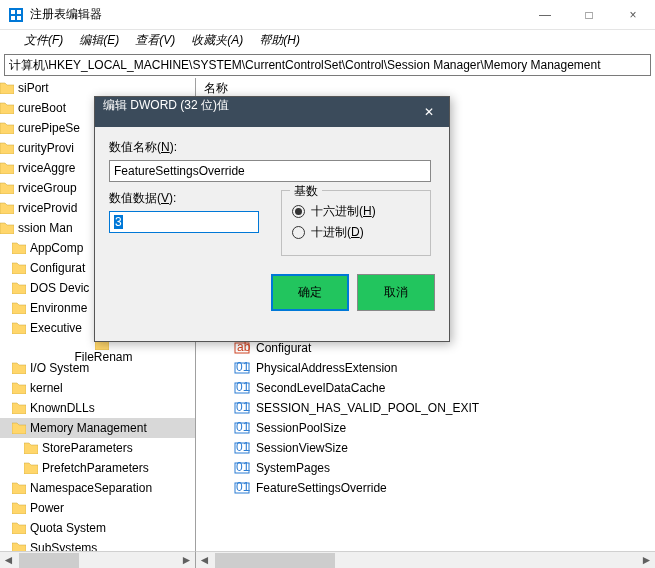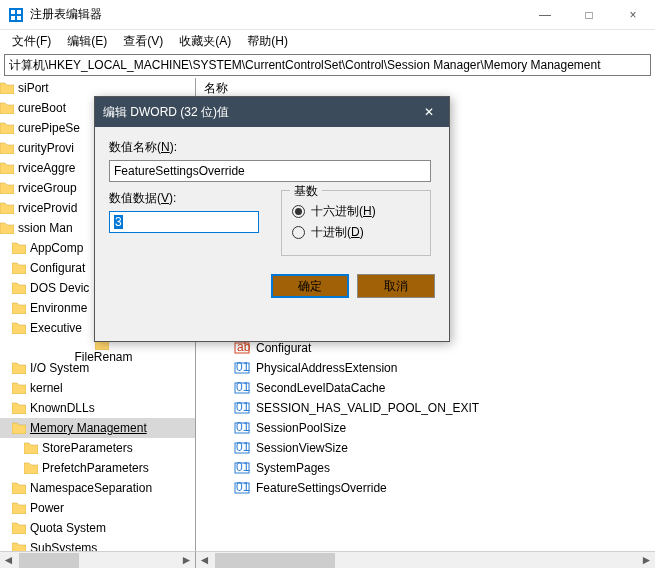--- a/index.html
+++ b/index.html
@@ -1,57 +1,57 @@
 <!DOCTYPE html>
 <html><head>
 <meta charset="utf-8">
 <style>
   * { box-sizing: border-box; font-family: "Microsoft YaHei", "Segoe UI", sans-serif; font-size: 12px; }
   body { margin: 0; width: 655px; height: 568px; background: #fff; overflow: hidden; position: relative; }
   .titlebar { height: 30px; display: flex; align-items: center; border-bottom: 1px solid #e5e5e5; }
   .titlebar .icon { width: 16px; height: 16px; margin: 0 6px 0 8px; }
   .titlebar .title { flex: 1; }
   .winbtn { width: 44px; height: 30px; display: flex; align-items: center; justify-content: center; color: #555; }
-  .menubar { height: 22px; display: flex; align-items: center; padding: 0 4px; }
+  .menubar { height: 22px; display: flex; padding: 0 16px; font-style: italic; }
   .menuitem { padding: 2px 8px; }
   .pathbar { height: 22px; border: 1px solid #7a7a7a; margin: 2px 4px; padding: 2px 4px; white-space: nowrap; overflow: hidden; }
   .content { display: flex; height: calc(100% - 30px - 22px - 26px); }
   .treepane { width: 196px; border-right: 1px solid #a0a0a0; overflow: hidden; position: relative; }
   .treeitem { height: 20px; display: flex; align-items: center; padding-left: 4px; white-space: nowrap; }
-  .treeitem.selected { background: #d8d8d8; text-decoration: underline; }
+  .treeitem.selected { background: #d8d8d8; }
   .folder-icon { width: 14px; height: 12px; margin-right: 4px; flex-shrink: 0; }
   .listpane { flex: 1; display: flex; flex-direction: row; overflow: hidden; position: relative; }
   .listheader { height: 22px; border-bottom: 1px solid #d0d0d0; display: flex; align-items: center; padding-left: 8px; background: #fff; }
   .listbody { flex: 1; overflow: hidden; }
   .listrow { height: 20px; display: flex; align-items: center; padding-left: 6px; }
   .valicon { width: 16px; height: 16px; margin-right: 6px; flex-shrink: 0; }
   .scrollbar-h { height: 17px; background: #f0f0f0; border-top: 1px solid #d0d0d0; display: flex; align-items: center; }
   .sb-btn { width: 17px; height: 17px; display: flex; align-items: center; justify-content: center; color: #606060; }
   .sb-track { flex: 1; height: 17px; position: relative; }
   .sb-thumb { position: absolute; height: 15px; top: 1px; background: #cdcdcd; }
   .splitter-block { width: 196px; border-right: 1px solid #a0a0a0; }
   
   .dialog { position: absolute; left: 94px; top: 96px; width: 356px; height: 246px; background: #f0f0f0; border: 1px solid #555; box-shadow: 2px 2px 10px rgba(0,0,0,0.3); }
-  .dlg-title { height: 30px; background: #3b4b5b; color: #fff; display: flex; align-items: center; padding-left: 8px; gap: 14px; }
+  .dlg-title { height: 30px; background: #3b4b5b; color: #fff; display: flex; align-items: flex-start; padding-left: 8px; gap: 14px; }
   .dlg-title .spacer { flex: 1; }
   .dlg-close { width: 40px; height: 30px; display: flex; align-items: center; justify-content: center; color: #fff; }
   .dlg-body { padding: 12px 14px; }
   .dlg-label { margin-bottom: 4px; }
   .dlg-input { width: 322px; height: 22px; border: 1px solid #888; padding: 2px 4px; background: #fff; display: flex; align-items: center; }
   .dlg-input.small { width: 150px; }
   .dlg-input .selected-text { background: #0078d7; color: #fff; padding: 0 1px; }
   .dlg-row { display: flex; margin-top: 8px; }
   .dlg-col { }
   .fieldset { border: 1px solid #c0c0c0; padding: 8px 10px 10px 10px; margin-left: 22px; width: 150px; position: relative; }
   .fieldset-legend { position: absolute; top: -8px; left: 8px; background: #f0f0f0; padding: 0 4px; }
   .radio-row { display: flex; align-items: center; margin: 4px 0; }
   .radio { width: 13px; height: 13px; border: 1px solid #333; border-radius: 50%; margin-right: 6px; display: flex; align-items: center; justify-content: center; }
   .radio.checked::after { content: ""; width: 7px; height: 7px; background: #333; border-radius: 50%; }
   .dlg-buttons { display: flex; justify-content: flex-end; gap: 8px; margin-top: 18px; padding-right: 0; }
-  .btn { width: 78px; height: 24px; border: 1px solid #888; background: #a16207; display: flex; align-items: center; justify-content: center; }
+  .btn { width: 78px; height: 37px; border: 1px solid #888; background: #22c55e; display: flex; align-items: center; justify-content: center; }
   .btn.primary { border: 1px solid #0078d7; box-shadow: inset 0 0 0 1px #0078d7; }
   .underline-char { text-decoration: underline; }
 </style>
 </head>
 <body>
 
 <div class="titlebar">
   <svg class="icon" viewBox="0 0 16 16">
     <rect x="1" y="1" width="14" height="14" fill="#0078d7"></rect>
     <rect x="3" y="3" width="4" height="4" fill="#fff"></rect>

